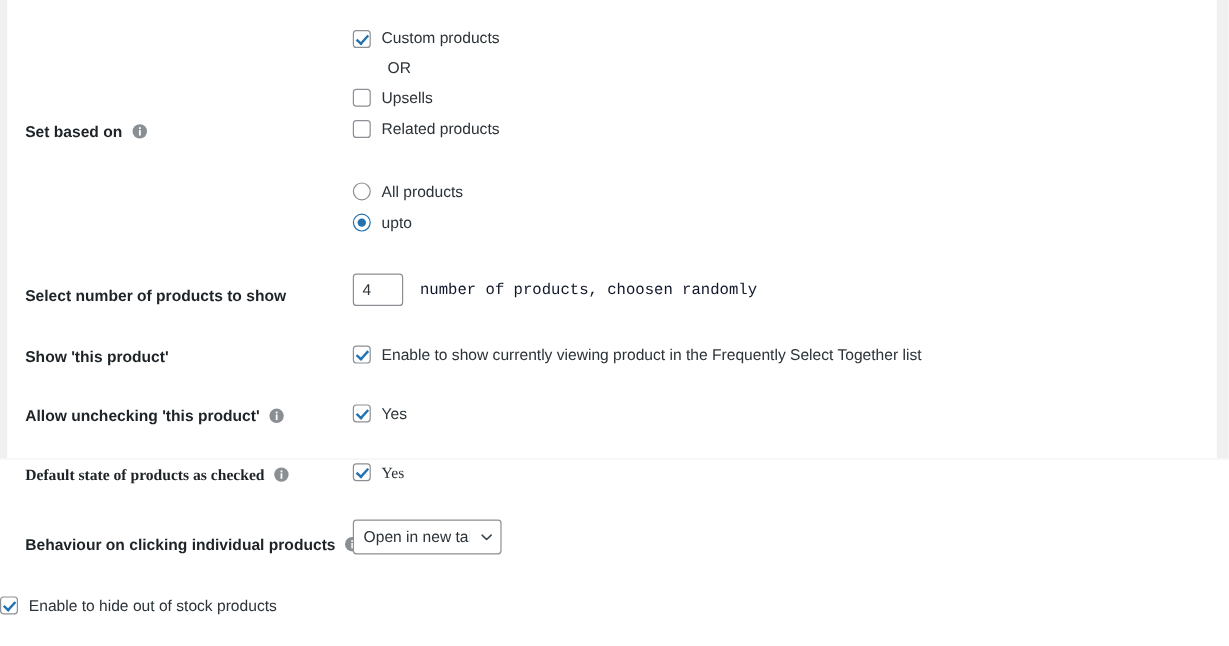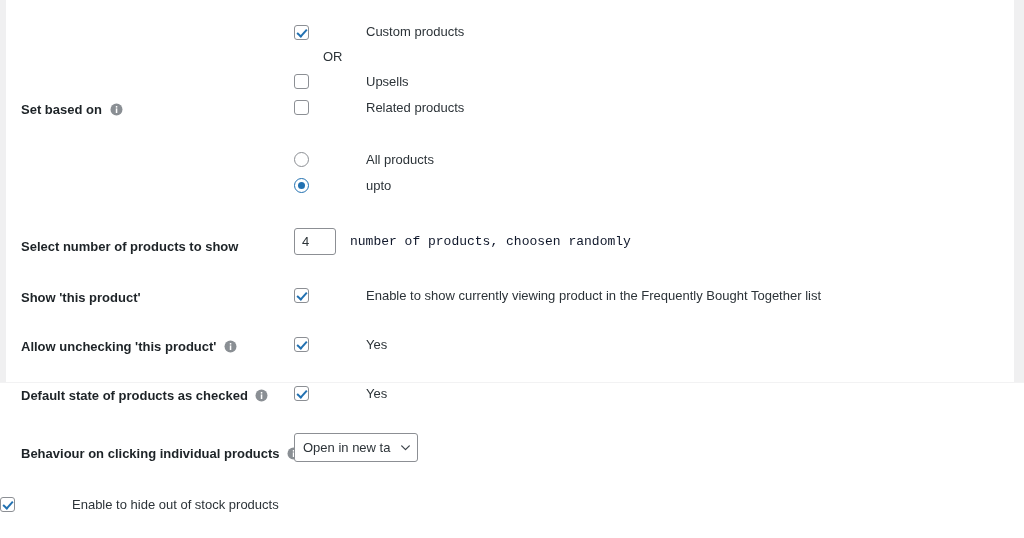--- a/index.html
+++ b/index.html
@@ -63,41 +63,40 @@
   .row-field {
     flex: 1;
     min-width: 0;
   }
 
   
   .r-setbased   { padding-top: 22px; }
   .r-selectnum  { padding-top: 31px; }
   .r-showthis   { padding-top: 30px; }
   .r-allowunchk { padding-top: 28px; }
-  .r-defstate   { padding-top: 28px; }
+  .r-defstate   { padding-top: 28px; font-family: Liberation Serif, serif; }
   .r-behaviour  { padding-top: 29px; }
   .r-hideunav   { padding-top: 32px; }
 
   
   .info-icon {
     display: inline-block;
     vertical-align: -2px;
     margin-left: 4px;
     width: 13px;
     height: 13px;
   }
   .info-icon svg { display: block; }
 
   
   .opt {
     display: flex;
     align-items: center;
     height: 21px;
     margin-bottom: 5px;
-    gap: 48px;
   }
   .opt:last-child { margin-bottom: 0; }
   .opt-text {
     font-size: 13px;
     color: #2c3338;
     line-height: 1.4;
     margin-left: 9px;
     white-space: nowrap;
   }
 
@@ -275,21 +274,21 @@
     </div>
   </div>
 
   <div class="row r-showthis">
     <div class="row-label">
       <span>Show 'this product'</span>
     </div>
     <div class="row-field">
       <div class="opt">
         <span class="cb checked"></span>
-        <span class="opt-text">Enable to show currently viewing product in the Frequently Bought Together list</span>
+        <span class="opt-text">Enable to show currently viewing product in the Frequently Select Together list</span>
       </div>
     </div>
   </div>
 
   <div class="row r-allowunchk">
     <div class="row-label">
       <span>Allow unchecking 'this product'</span>
       <span class="info-icon">
         <svg width="13" height="13" viewBox="0 0 13 13">
           <circle cx="6.5" cy="6.5" r="6" fill="#8a8f94"></circle>

